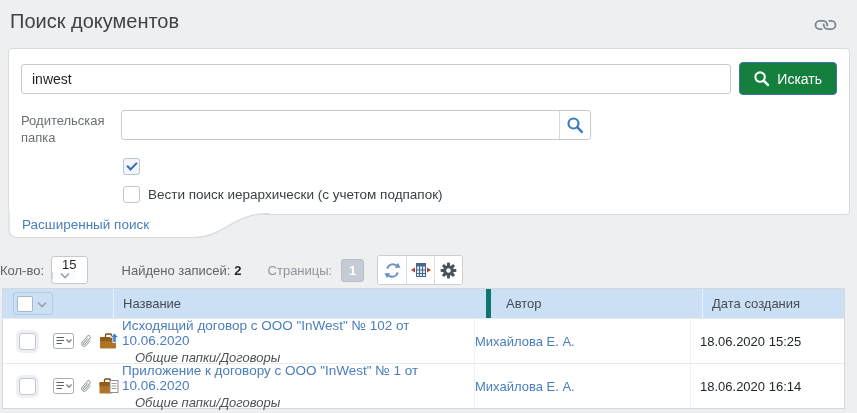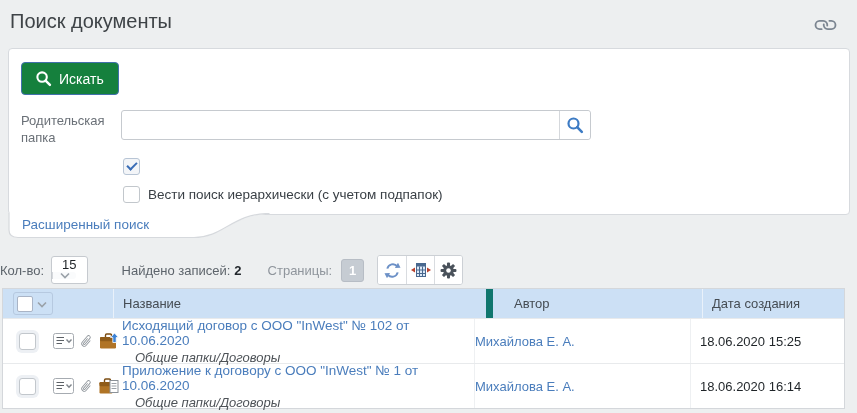--- a/index.html
+++ b/index.html
@@ -55,21 +55,21 @@
   .igroup{display:flex;margin-left:13px;height:28px;border:1px solid #ccd0d5;border-radius:3px;background:#fff;overflow:hidden;}
   .ibtn{width:28px;display:flex;align-items:center;justify-content:center;background:#fff;border:none;padding:0;cursor:pointer;}
   .ibtn + .ibtn{border-left:1px solid #d9dce0;}
 
   
   .tbl{margin:3px 12px 0 2px;background:#fff;border:1px solid #d4d7db;box-sizing:border-box;}
   .thead{display:flex;align-items:center;height:29px;background:#cce0f5;color:#454c53;}
   .thead .hc{box-sizing:border-box;height:100%;display:flex;align-items:center;}
   .hc-first{width:110px;flex:none;padding-left:10px;}
   .hc-title{flex:1;padding-left:9px;border-left:1px solid #e9f1fa;}
-  .hc-author{width:216px;flex:none;padding-left:21px;border-left:7px solid #0f766e;text-align:center;}
+  .hc-author{width:216px;flex:none;padding-left:15px;border-left:5px solid #0f766e;text-align:center;}
   .hc-date{width:142px;flex:none;padding-left:9px;border-left:1px solid #e9f1fa;}
   .selall{display:flex;align-items:center;height:21px;padding:0 3px;border:1px solid #b6c9e0;border-radius:3px;cursor:pointer;}
   .selall .box{width:14px;height:14px;background:#fff;border:1px solid #a9b4c6;border-radius:2px;}
   .selall svg{margin:2px 2px 0 4px;}
   .trow{display:flex;align-items:center;height:44px;border-top:1px solid #e8eaec;background:#fff;}
   .c{box-sizing:border-box;}
   .c-check{width:48px;flex:none;display:flex;align-items:center;justify-content:center;}
   .c-icons{width:62px;flex:none;display:flex;align-items:center;gap:4px;padding-left:2px;}
   .c-title{flex:1;padding-left:9px;}
   .c-author{width:216px;flex:none;height:100%;display:flex;align-items:center;border-left:1px solid #eef0f2;}
@@ -78,33 +78,34 @@
   .doc-path{font-style:italic;color:#4d5257;margin-top:2px;padding-left:13px;font-size:13px;}
   .author-link{color:#4a7dbc;text-decoration:none;cursor:pointer;}
   .icon{line-height:0;display:inline-block;}
 </style>
 </head>
 <body>
 
 <div class="page">
 
   <div class="hdr">
-    <h1 class="title">Поиск документы</h1>
+    <h1 class="title">Поиск документов</h1>
     <span class="chain-btn">
       <svg viewBox="0 0 24 24" width="23" height="20">
         <g fill="none" stroke="#7b8591" stroke-width="2.2" stroke-linecap="round" transform="rotate(45 12 12)">
           <path d="M10 13a5 5 0 0 0 7.54.54l3-3a5 5 0 0 0-7.07-7.07l-1.72 1.71"></path>
           <path d="M14 11a5 5 0 0 0-7.54-.54l-3 3a5 5 0 0 0 7.07 7.07l1.71-1.71"></path>
         </g>
       </svg>
     </span>
   </div>
 
   <div class="panel">
     <div class="srow">
+      <input class="srch-input" value="inwest" style="">
       <button class="btn-search">
         <span class="icon">
           <svg viewBox="0 0 18 18" width="17" height="17">
             <circle cx="7.5" cy="7.5" r="5" fill="none" stroke="#fff" stroke-width="2.2"></circle>
             <line x1="11.2" y1="11.2" x2="15.8" y2="15.8" stroke="#fff" stroke-width="2.6" stroke-linecap="round"></line>
           </svg>
         </span>
         <span>Искать</span>
       </button>
     </div>

